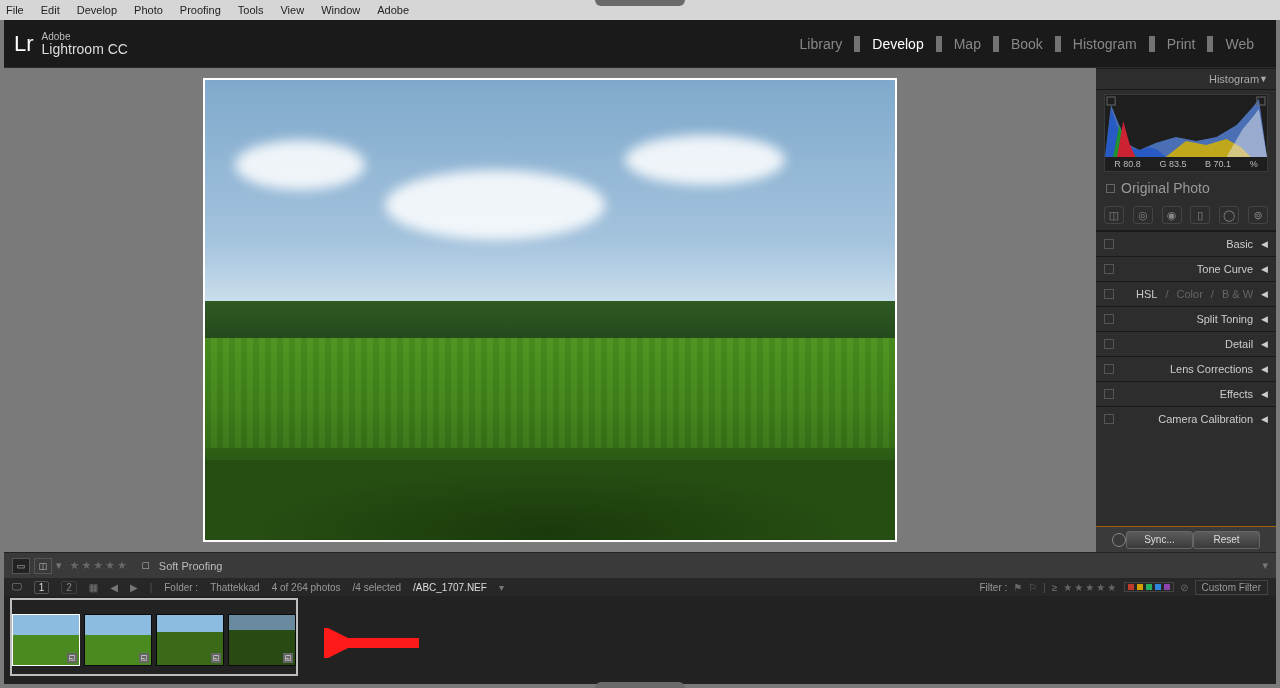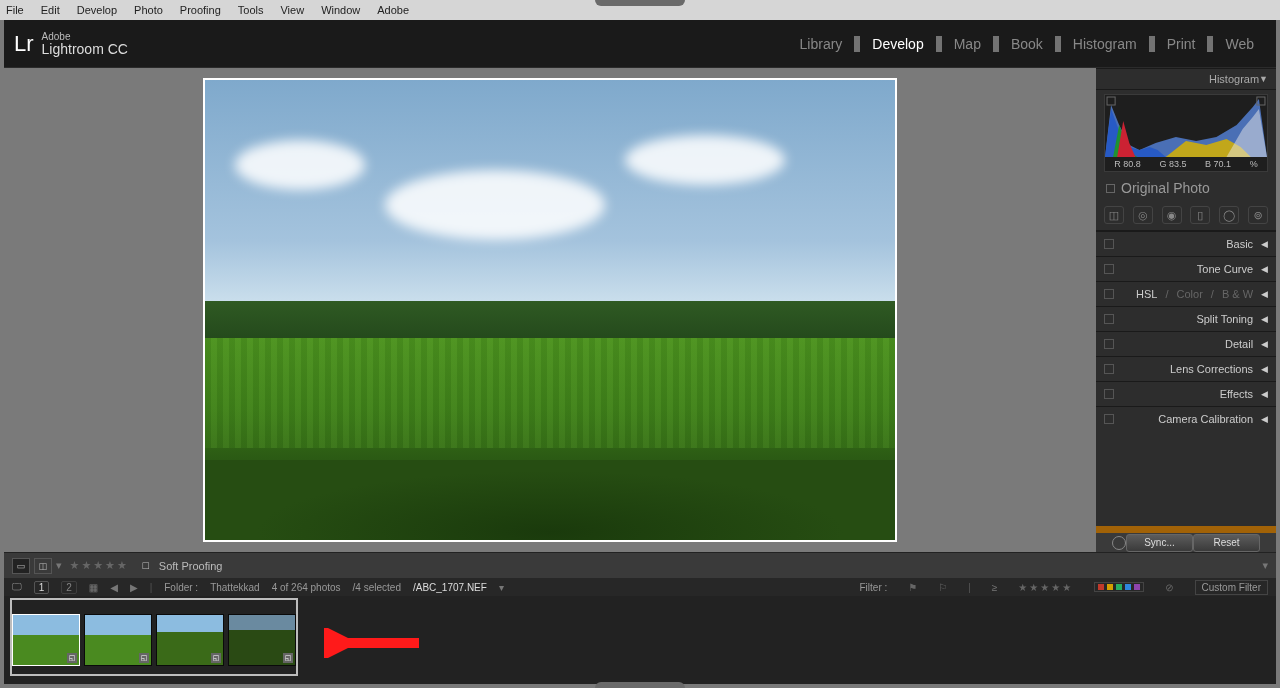--- a/index.html
+++ b/index.html
@@ -47,28 +47,28 @@
   .tool-row .tool{width:20px;height:18px;border:1px solid #444;border-radius:3px;display:flex;align-items:center;justify-content:center;color:#888;font-size:11px;cursor:pointer;}
   .collapsed-panel{display:flex;justify-content:flex-end;align-items:center;gap:8px;padding:6px 8px;border-top:1px solid #1a1a1a;color:#ccc;cursor:pointer;}
   .collapsed-panel .on-off{width:10px;height:10px;border:1px solid #555;margin-right:auto;}
   .collapsed-panel .dim{color:#666;}
 
   .toolbar-bottom { height: 26px; background:#3a3a3a; display:flex; align-items:center; padding:0 8px; gap:8px; font-size:11px; color:#bbb; border-top:1px solid #222; }
   .toolbar-bottom .grp{display:flex;align-items:center;gap:4px;}
   .icon-btn{width:18px;height:16px;border:1px solid #555;display:flex;align-items:center;justify-content:center;cursor:pointer;font-size:9px;}
   .stars{color:#666;letter-spacing:2px;}
 
-  .sync-row{height:26px;background:#3a3a3a;border-top:7px solid #a16207;display:flex;align-items:center;padding:0 16px;}
+  .sync-row{height:26px;background:#3a3a3a;border-top:1px solid #a16207;display:flex;align-items:center;padding:0 16px;}
   .sync-row .btn{flex:1;height:18px;background:linear-gradient(#5c5c5c,#3a3a3a);border:1px solid #666;border-radius:3px;font-size:10px;color:#ddd;display:flex;align-items:center;justify-content:center;cursor:pointer;}
   .sync-row .circle{width:14px;height:14px;border:1.5px solid #888;border-radius:50%;}
 
   .infobar{height:18px;background:#272727;display:flex;align-items:center;padding:0 8px;gap:12px;font-size:10px;color:#999;}
   .infobar .badge{border:1px solid #555;padding:0 4px;border-radius:2px;color:#ddd;}
   .infobar .divider{color:#555;}
-  .infobar .right{margin-left:auto;display:flex;align-items:center;gap:21px;}
+  .infobar .right{margin-left:auto;display:flex;align-items:center;gap:6px;}
   .infobar .flag{color:#666;cursor:pointer;}
   .color-dots{display:flex;gap:3px;align-items:center;border:1px solid #444;padding:1px 3px;}
   .color-dots i{width:6px;height:6px;display:block;}
 
   .filmstrip{height:88px;background:#222;display:flex;align-items:center;padding:6px 8px;gap:4px;position:relative;}
   .thumb{width:68px;height:52px;background:#333;border:1px solid #0a0a0a;cursor:pointer;position:relative;overflow:hidden;}
   .thumb.selected{border:1px solid #fff;}
   .thumb .mini{position:absolute;inset:0;}
   .thumb .mini .s{position:absolute;inset:0;background:linear-gradient(#8cbce0 40%,#4a8a20 40%);}
   .thumb .ic{position:absolute;bottom:2px;right:2px;width:10px;height:10px;background:#666;font-size:7px;color:#fff;text-align:center;line-height:10px;}

